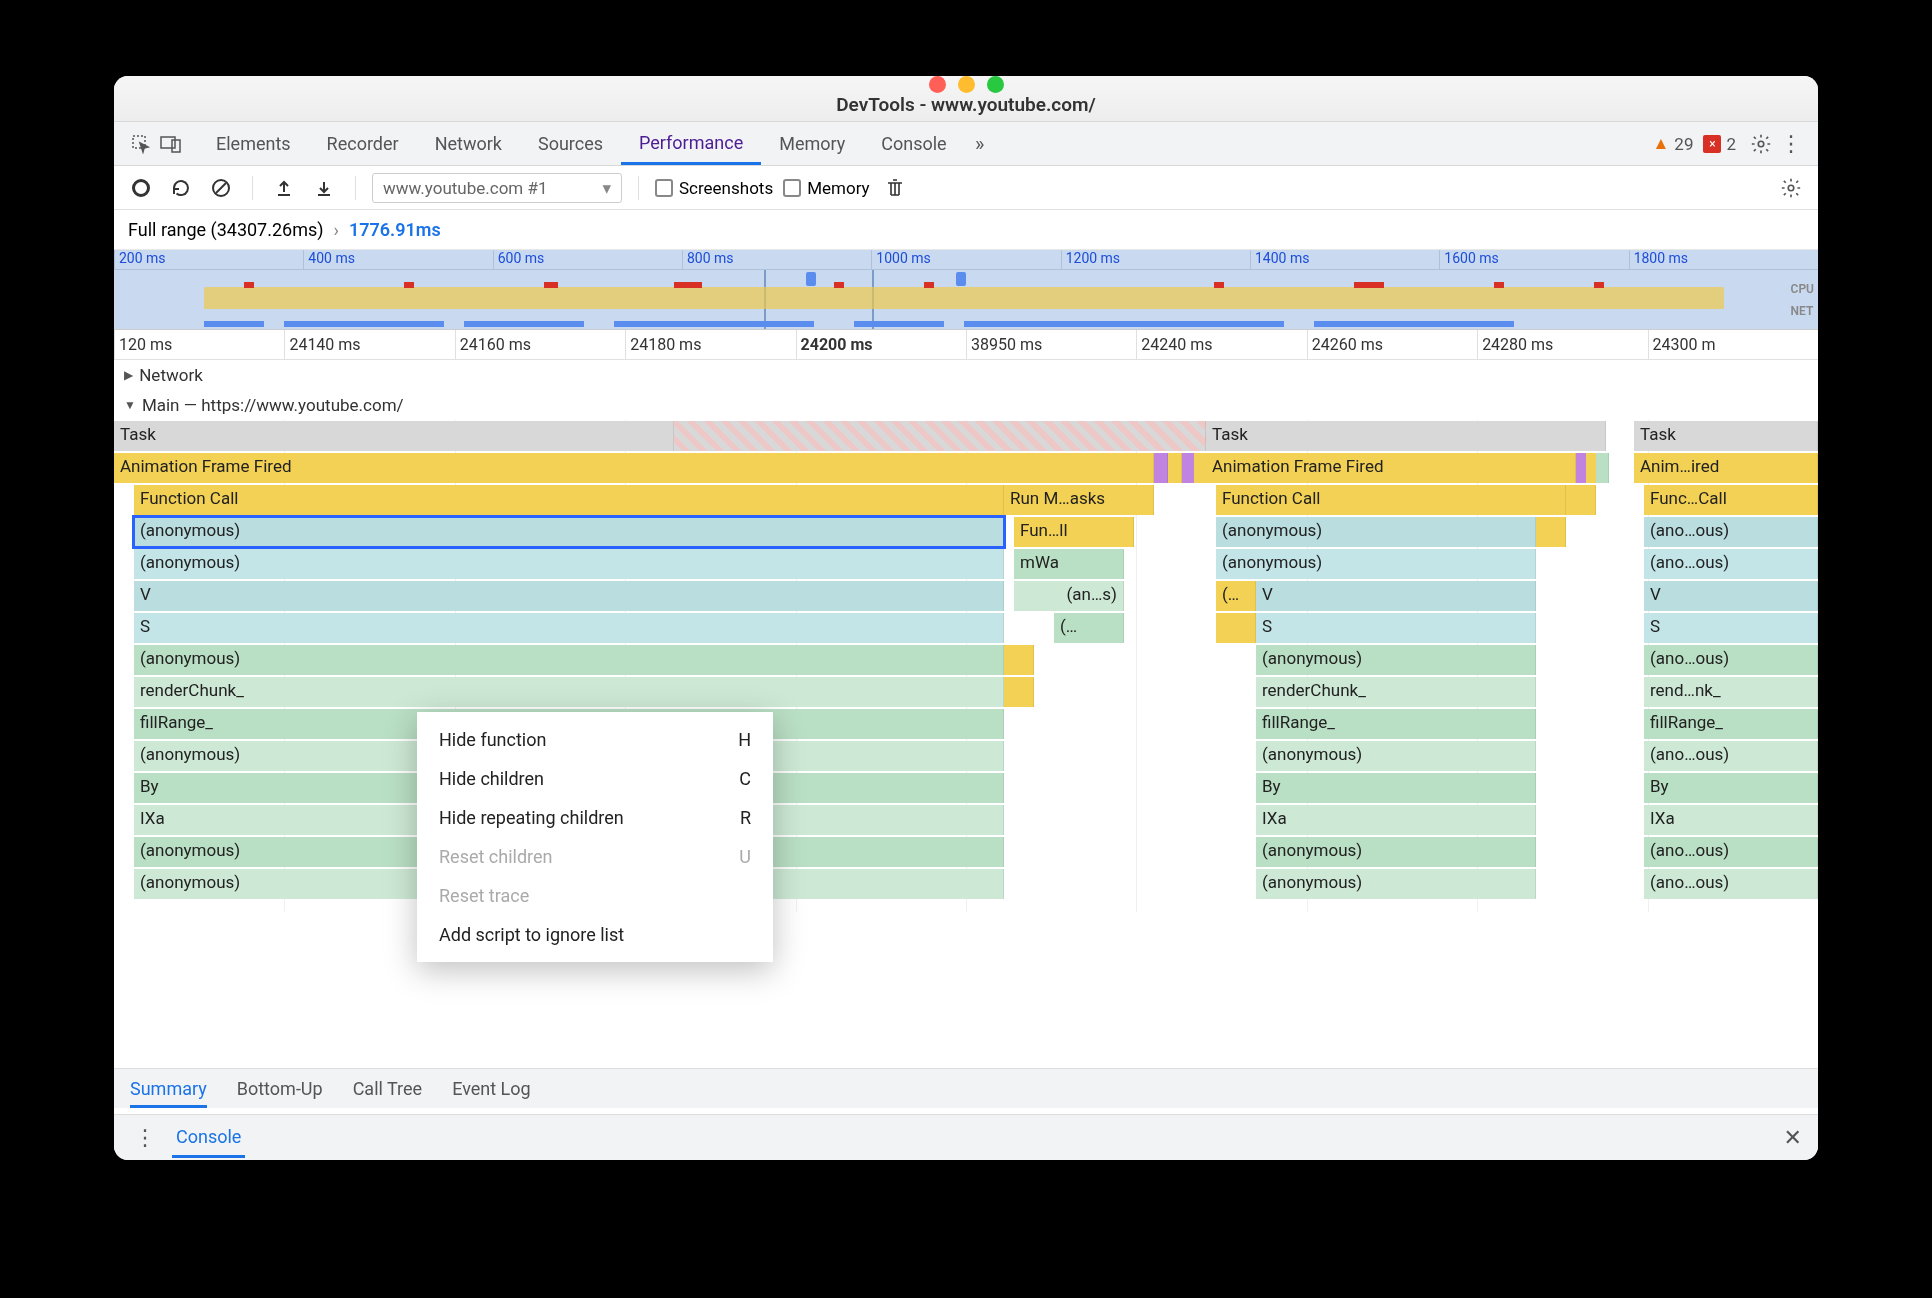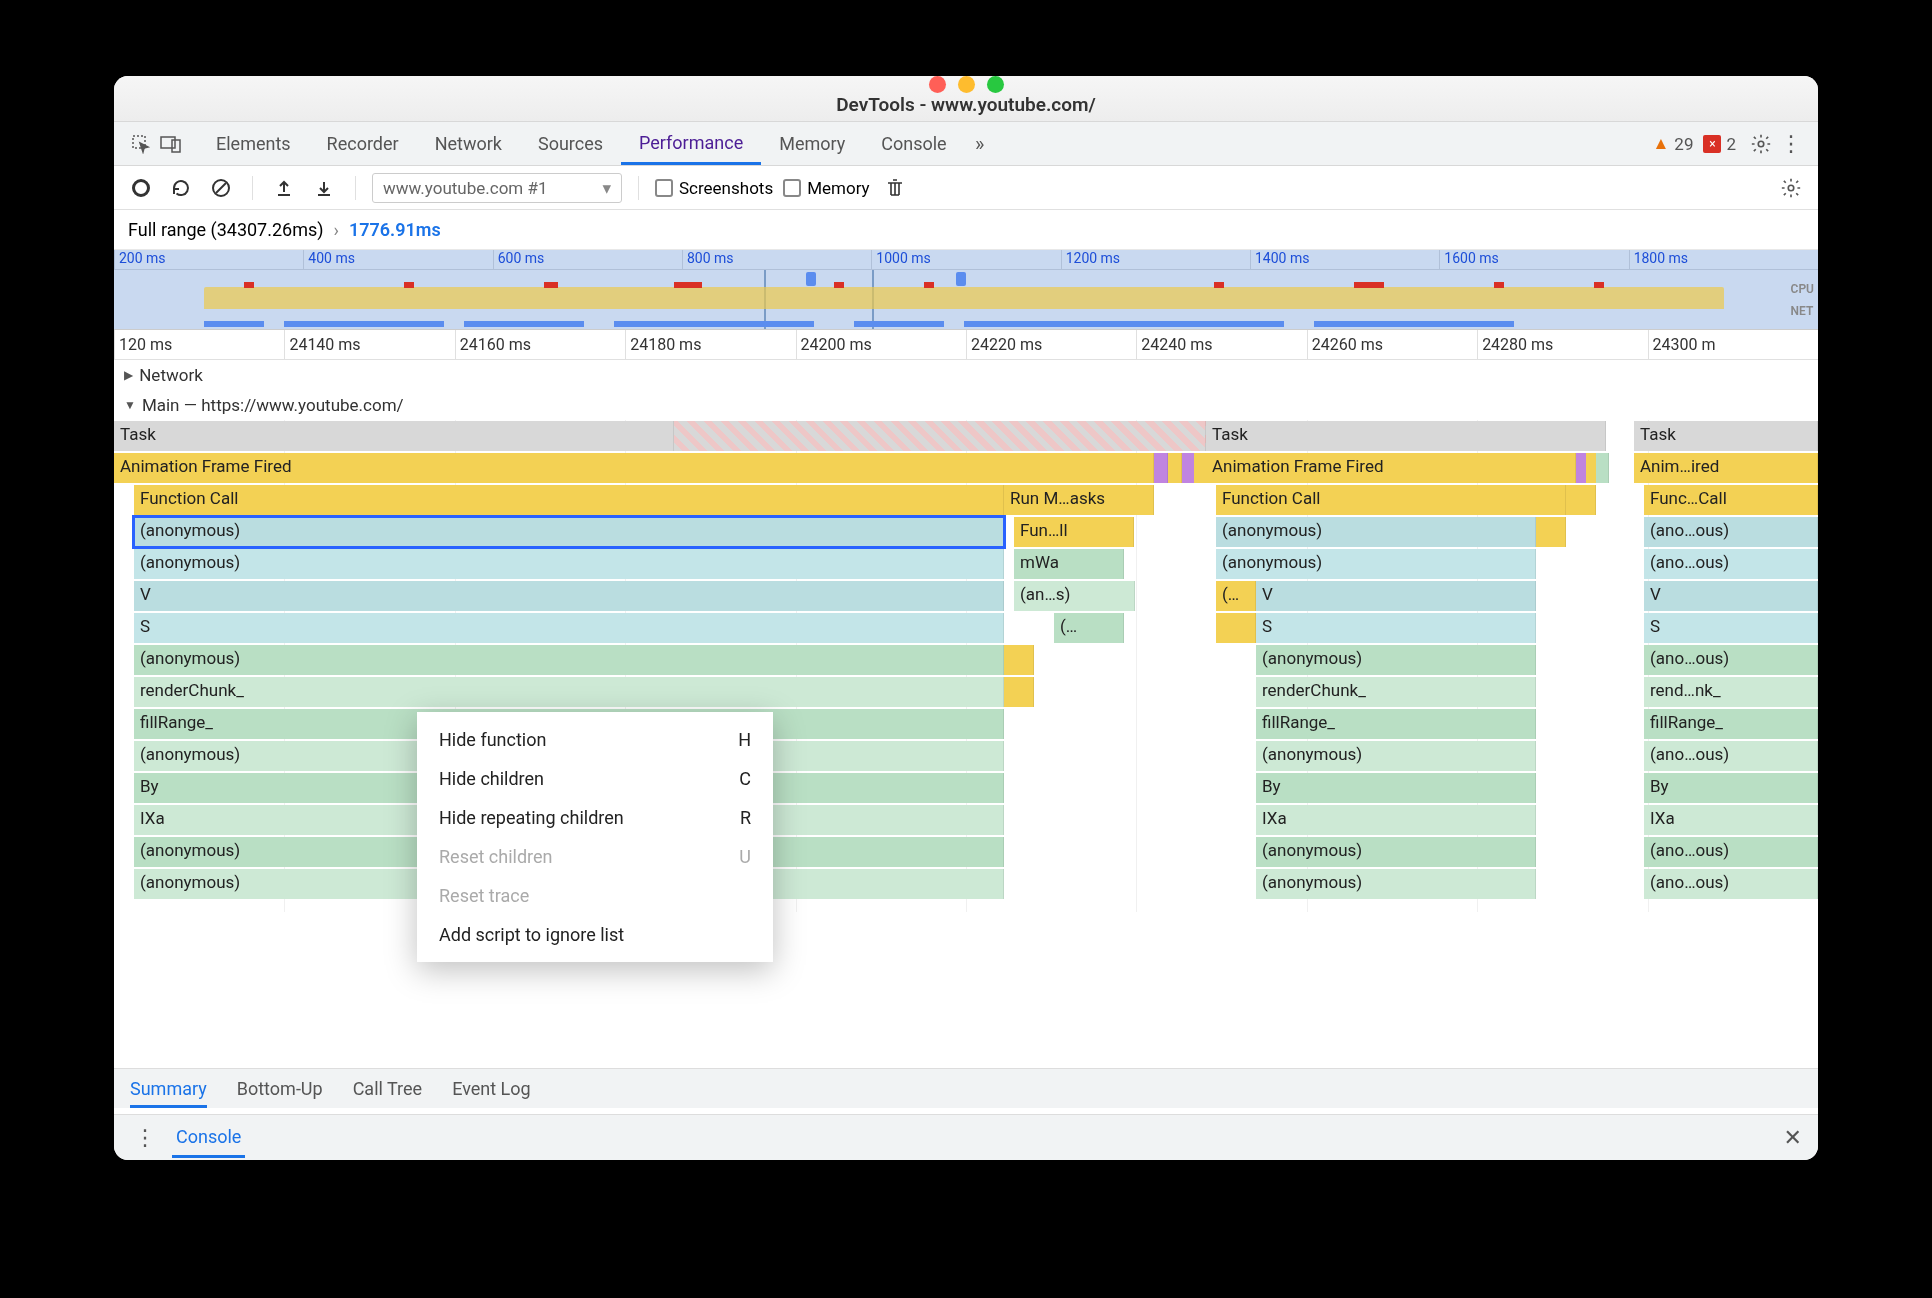--- a/index.html
+++ b/index.html
@@ -247,22 +247,22 @@
       <div>CPU</div>
       <div>NET</div>
     </div>
   </div>
 
   <div class="ruler" id="ruler">
       <div class="ruler-tick" style="width: 170.4px;">120 ms</div>
       <div class="ruler-tick" style="width: 170.4px;">24140 ms</div>
       <div class="ruler-tick" style="width: 170.4px;">24160 ms</div>
       <div class="ruler-tick" style="width: 170.4px;">24180 ms</div>
-      <div class="ruler-tick" style="width: 170.4px;">24200 ms</div>
-      <div class="ruler-tick" style="width: 170.4px;">24220 ms</div>
+      <div class="ruler-tick" style="width: 170.4px; font-weight: bold;">24200 ms</div>
+      <div class="ruler-tick" style="width: 170.4px;">38950 ms</div>
       <div class="ruler-tick" style="width: 170.4px;">24240 ms</div>
       <div class="ruler-tick" style="width: 170.4px;">24260 ms</div>
       <div class="ruler-tick" style="width: 170.4px;">24280 ms</div>
       <div class="ruler-tick" style="width: 170.4px;">24300 m</div>
     </div>
 
   <div class="track-hdr tri-r">
     <span>Network</span>
   </div>
   <div class="track-hdr tri-d" style="background:#fff;">
@@ -298,21 +298,21 @@
       <div class="flame-row" style="position: absolute; left: 0px; width: 1092px; top: 96px;">
         <div class="seg teal blue-border" style="left: 20px; width: 870px;">(anonymous)</div>
         <div class="seg yellow" style="left: 900px; width: 120px;">Fun…ll</div>
       </div>
       <div class="flame-row" style="position: absolute; left: 0px; width: 1092px; top: 128px;">
         <div class="seg tealL" style="left: 20px; width: 870px;">(anonymous)</div>
         <div class="seg green" style="left: 900px; width: 110px;">mWa</div>
       </div>
       <div class="flame-row" style="position: absolute; left: 0px; width: 1092px; top: 160px;">
         <div class="seg teal" style="left: 20px; width: 870px;">V</div>
-        <div class="seg greenL" style="left: 900px; width: 121px;">(an…s)</div>
+        <div class="seg greenL" style="left: 900px; width: 110px; text-align: right;">(an…s)</div>
       </div>
       <div class="flame-row" style="position: absolute; left: 0px; width: 1092px; top: 192px;">
         <div class="seg tealL" style="left: 20px; width: 870px;">S</div>
         <div class="seg green" style="left: 940px; width: 70px;">(…</div>
       </div>
       <div class="flame-row" style="position: absolute; left: 0px; width: 1092px; top: 224px;">
         <div class="seg green" style="left: 20px; width: 870px;">(anonymous)</div>
         <div class="seg yellow" style="left: 890px; width: 30px;"></div>
       </div>
       <div class="flame-row" style="position: absolute; left: 0px; width: 1092px; top: 256px;">

